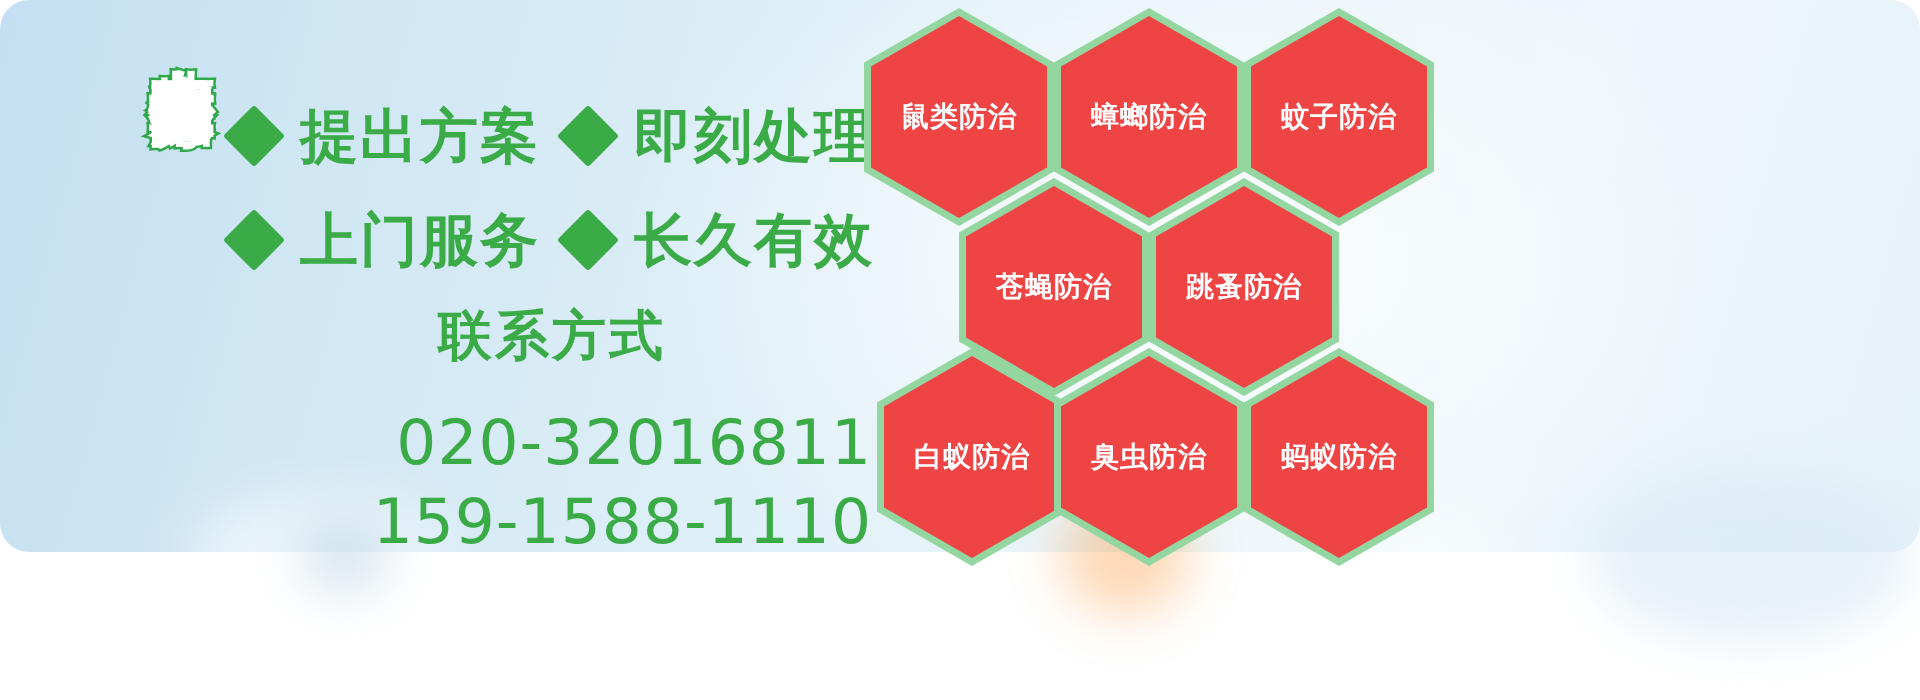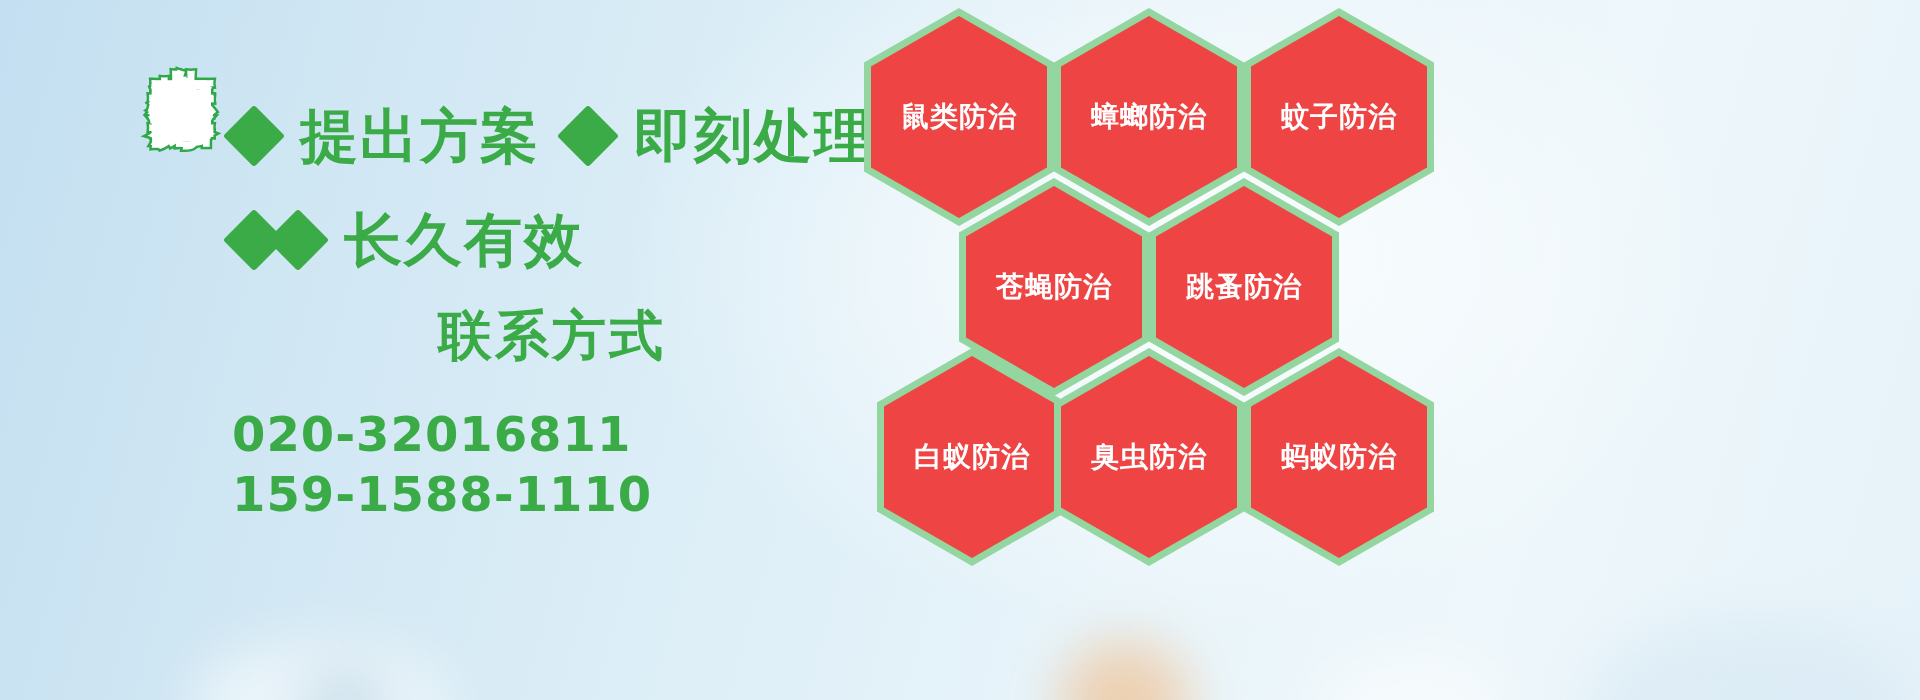--- a/index.html
+++ b/index.html
@@ -1,24 +1,25 @@
 <!DOCTYPE html>
 <html><head>
 <meta charset="utf-8">
 <style>
   html,body{margin:0;padding:0;}
   body{
     width:1920px;height:700px;overflow:hidden;
     font-family:"Liberation Sans","DejaVu Sans",sans-serif;
   }
   #banner{
-    position:relative;width:1920px;height:700px;
+    position:relative;width:1920px;height:552px;
     background:
       radial-gradient(ellipse 900px 600px at 1180px 260px, rgba(255,255,255,0.85) 0%, rgba(255,255,255,0.0) 62%),
       linear-gradient(105deg,#c3dff1 0%, #cfe6f3 16%, #dceef7 38%, #e8f4fa 60%, #eef7fb 78%, #e6f2f9 100%);
+    border-radius: 29px;
   }
   
   .blob{position:absolute;border-radius:50%;filter:blur(26px);pointer-events:none;}
   .blob-a{left:190px;bottom:-70px;width:260px;height:130px;background:rgba(255,255,255,0.55);}
   .blob-b{left:300px;bottom:-40px;width:90px;height:70px;background:rgba(176,205,222,0.55);}
   .blob-c{left:1060px;bottom:-62px;width:130px;height:120px;background:rgba(249,125,9,0.30);}
   .blob-d{left:1310px;bottom:-80px;width:200px;height:130px;background:rgba(255,255,255,0.45);}
   .blob-e{left:1590px;bottom:-90px;width:320px;height:170px;background:rgba(214,232,243,0.6);}
 
   
@@ -56,23 +57,23 @@
   }
 
   
   #contact{position:absolute;left:232px;top:300px;width:640px;text-align:center;}
   #contact-title{
     color:#3aab47;font-weight:700;font-size:54px;letter-spacing:3px;
     font-family:"DejaVu Sans","Liberation Sans",sans-serif;
     margin:0 0 31px 0; text-align:center;
   }
   .phone{
-    color:#3aab47;font-weight:700;font-size:48px;letter-spacing:1px;
+    color:#3aab47;font-weight:400;font-size:63px;letter-spacing:1px;
     font-family:"DejaVu Sans","Liberation Sans",sans-serif;
-    line-height:1.25;text-align:left;
+    line-height:1.25;text-align:right;
   }
 
   
   #hexgrid{position:absolute;left:856px;top:0;width:600px;height:560px;}
   .hex{
     position:absolute;width:190px;height:218px;
     clip-path:polygon(50% 0%,100% 25%,100% 75%,50% 100%,0% 75%,0% 25%);
     background:#93d6a0;
     display:flex;align-items:center;justify-content:center;
   }
@@ -108,20 +109,21 @@
         <span class="ftext">提出方案</span>
       </div>
       <div class="fitem">
         <span class="diamond"></span>
         <span class="ftext">即刻处理</span>
       </div>
     </div>
     <div class="frow">
       <div class="fitem">
         <span class="diamond"></span>
+        <span class="ftext">上门服务</span>
       </div>
       <div class="fitem">
         <span class="diamond"></span>
         <span class="ftext">长久有效</span>
       </div>
     </div>
   </div>
 
   <div id="contact">
     <div id="contact-title">联系方式</div>

